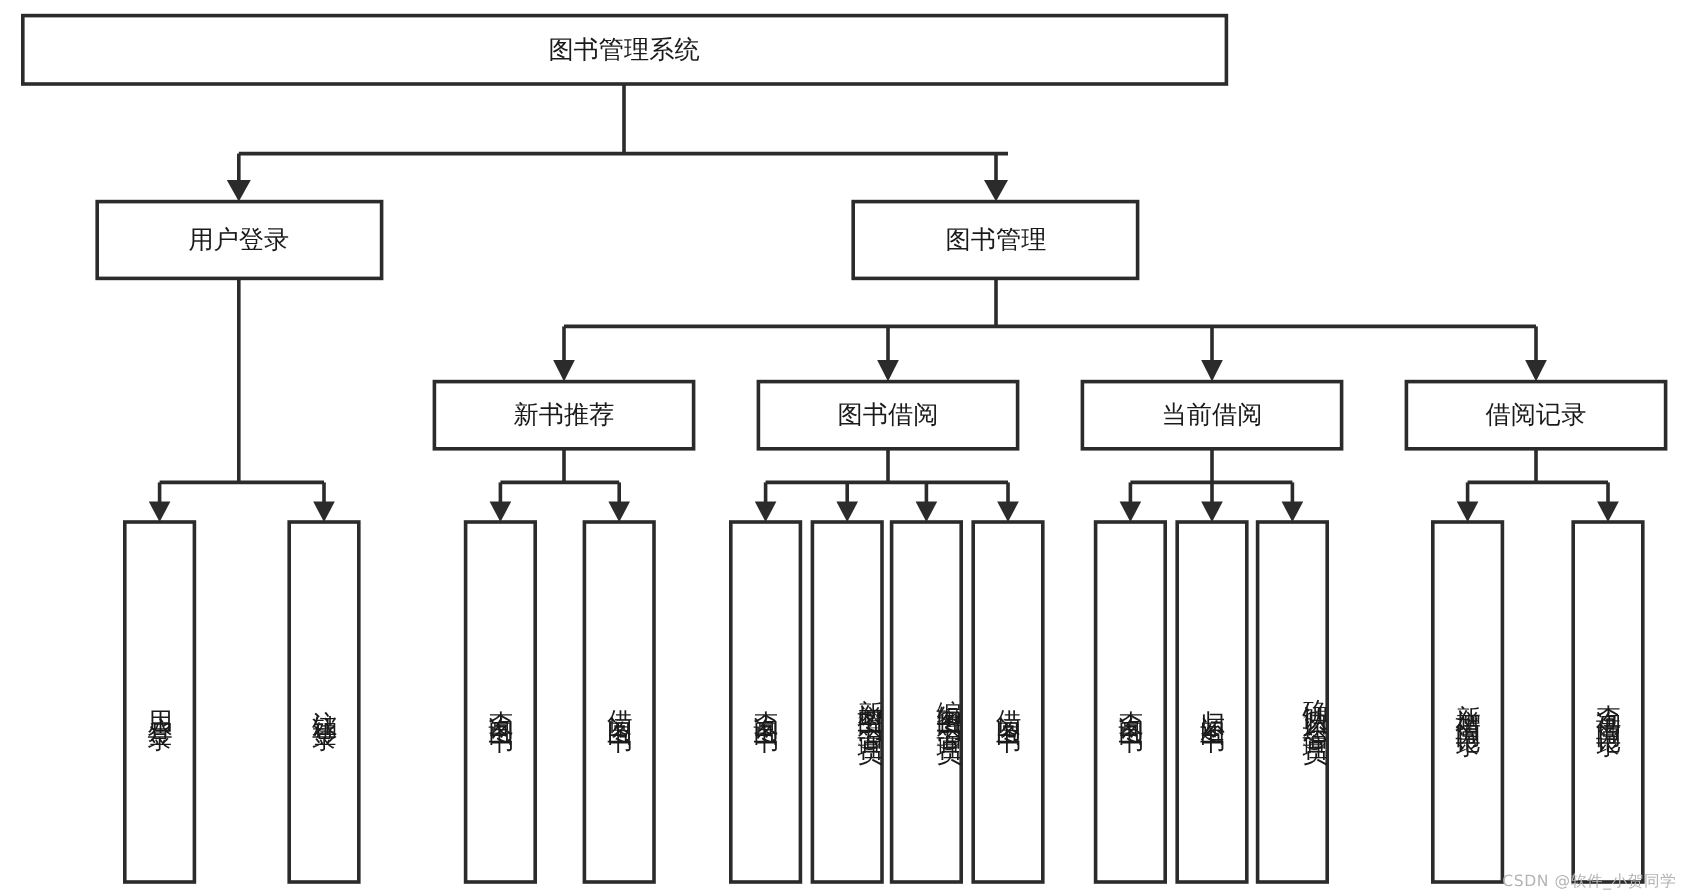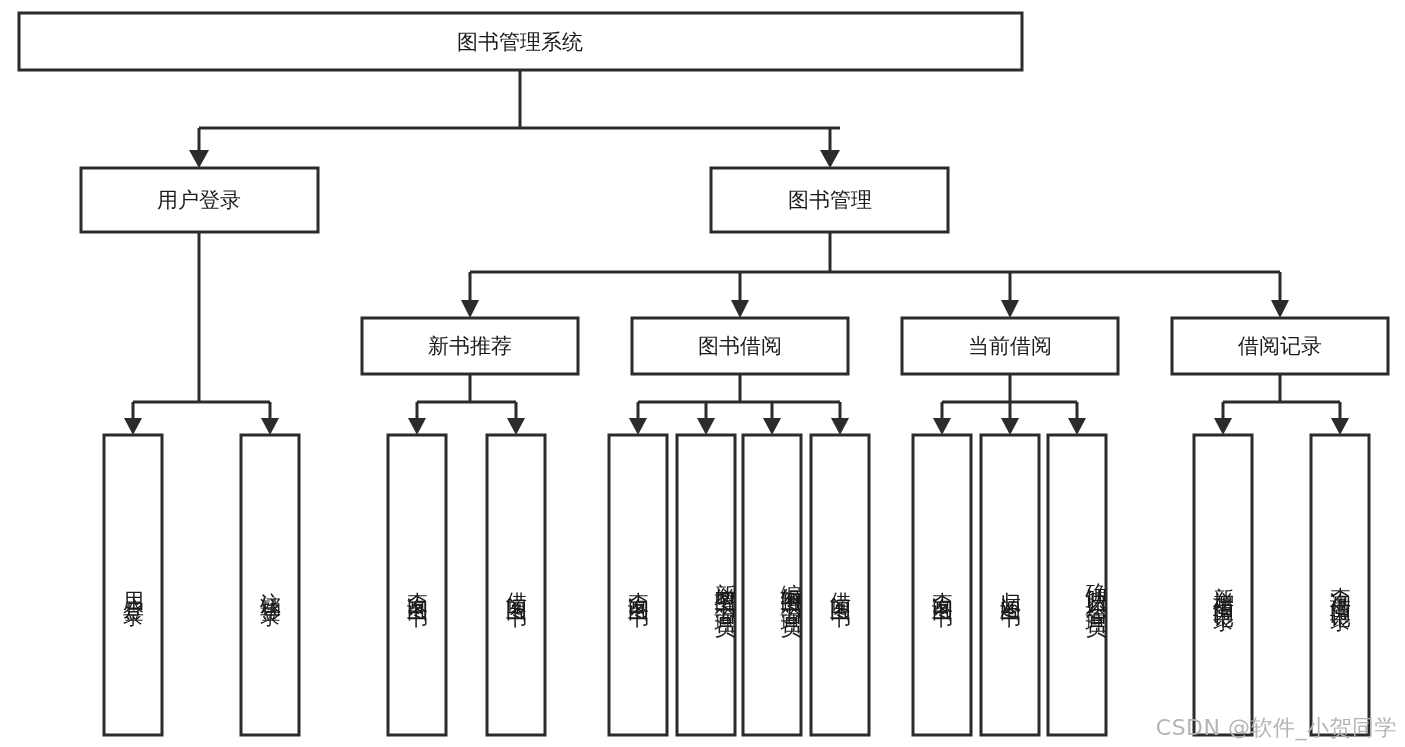--- a/index.html
+++ b/index.html
@@ -60,21 +60,21 @@
     letter-spacing: 5px;
     color: #1a1a1a;
     white-space: nowrap;
     pointer-events: none;
   }
   .watermark {
     position: absolute;
     right: 8px;
     bottom: 4px;
     font-family: "DejaVu Sans", "Liberation Sans", sans-serif;
-    font-size: 22px;
+    font-size: 13px;
     color: #b4b4b4;
     white-space: nowrap;
     letter-spacing: 0.5px;
     margin-left: 32px;
   }
 </style>
 </head>
 <body>
 
 <div id="diagram-root">

